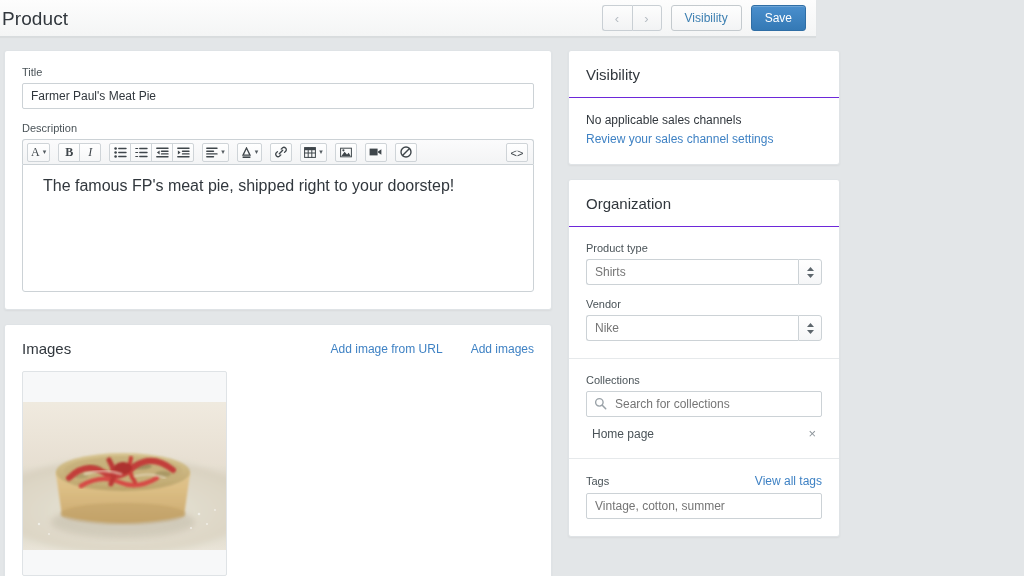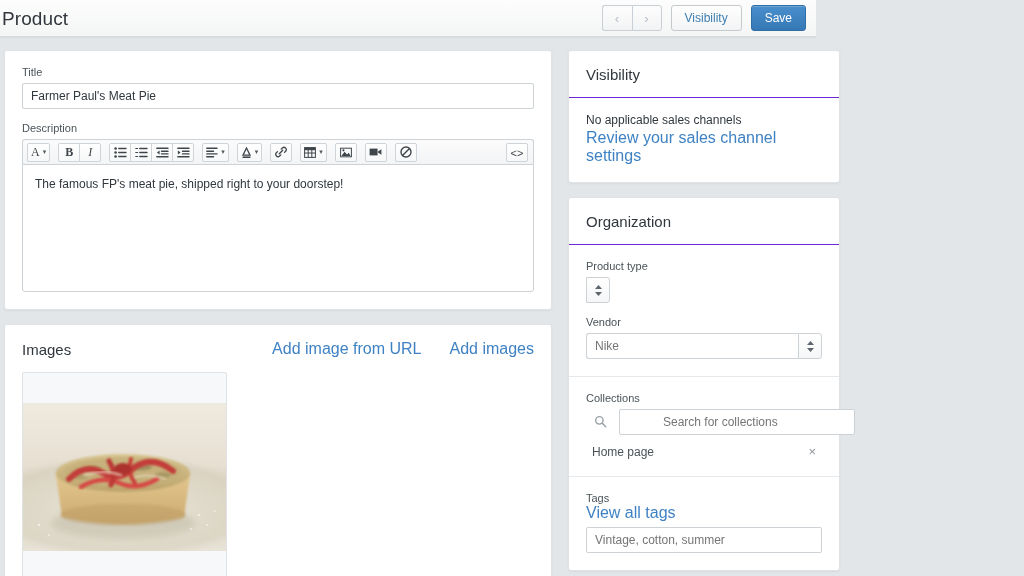--- a/index.html
+++ b/index.html
@@ -111,47 +111,47 @@
   }
   .tb-group .tb-btn:first-child { margin-left: 0; border-radius: 2px 0 0 2px; }
   .tb-group .tb-btn:last-child  { border-radius: 0 2px 2px 0; }
   .tb-group .tb-btn:only-child  { border-radius: 2px; }
   .tb-btn .caret { font-size: 7px; margin-left: 3px; color: #555c61; }
   .tb-btn svg { display: block; }
   .tb-right { position: absolute; right: 5px; top: 3px; }
   .editor-body {
     border: 1px solid #ccd2d6; border-radius: 0 0 3px 3px;
     background: #fff; height: 128px;
-    padding: 12px 12px; font-size: 12px; color: #31373d;
+    padding: 12px 20px; font-size: 16px; color: #31373d;
   }
 
   
   .img-links { display: flex; gap: 28px; }
-  .link { color: #3f82c4; font-size: 16px; cursor: pointer; }
+  .link { color: #3f82c4; font-size: 12px; cursor: pointer; }
   .thumb {
     width: 205px; height: 205px;
     border: 1px solid #dfe3e6; border-radius: 2px;
     background: #f7f8f9; overflow: hidden; position: relative;
   }
   .thumb-inner { position: absolute; left: 0; top: 30px; width: 205px; height: 148px; overflow: hidden; }
 
   
   .select-wrap { position: relative; display: flex; }
   .select-wrap .input { border-radius: 3px 0 0 3px; border-right: none; }
   .stepper {
     width: 24px; height: 26px;
     border: 1px solid #ccd2d6; border-radius: 0 3px 3px 0;
     background: linear-gradient(to bottom,#ffffff,#f5f6f7);
     display: flex; align-items: center; justify-content: center;
     cursor: pointer; flex: 0 0 24px;
   }
 
   
   .search-wrap { position: relative; }
-  .search-wrap .input { padding-left: 43px; margin-left: 33px; }
+  .search-wrap .input { padding-left: 28px; }
   .search-ico {
     position: absolute; left: 8px; top: 6px;
     width: 13px; height: 13px; pointer-events: none;
   }
 
   .coll-row {
     display: flex; align-items: center; justify-content: space-between;
     padding: 9px 6px 0 6px; font-size: 12px; color: #4a5358;
   }
   .coll-x { color: #8d959b; font-size: 13px; cursor: pointer; }
@@ -411,20 +411,21 @@
     </div>
 
     <div class="card">
       <div class="card-head">
         <div class="card-title">Organization</div>
       </div>
 
       <div class="section">
         <label class="field-label">Product type</label>
         <div class="select-wrap">
+          <input class="input ph" placeholder="Shirts" style="">
           <div class="stepper">
             <svg width="9" height="13" viewBox="0 0 9 13">
               <path d="M4.5 1 L8 5 H1 Z" fill="#5d666c"></path>
               <path d="M4.5 12 L8 8 H1 Z" fill="#5d666c"></path>
             </svg>
           </div>
         </div>
 
         <label class="field-label" style="margin-top:13px;">Vendor</label>
         <div class="select-wrap">
@@ -447,21 +448,21 @@
           </svg>
           <input class="input ph" placeholder="Search for collections" style="">
         </div>
         <div class="coll-row">
           <span>Home page</span>
           <span class="coll-x">×</span>
         </div>
       </div>
 
       <div class="section">
-        <div class="row-between" style="margin-bottom:5px;flex-direction:column;">
+        <div class="row-between" style="margin-bottom:5px;">
           <label class="field-label" style="margin:0;">Tags</label>
           <span class="link">View all tags</span>
         </div>
         <input class="input ph" placeholder="Vintage, cotton, summer" style="">
       </div>
     </div>
 
   </div>
 </div>
 

